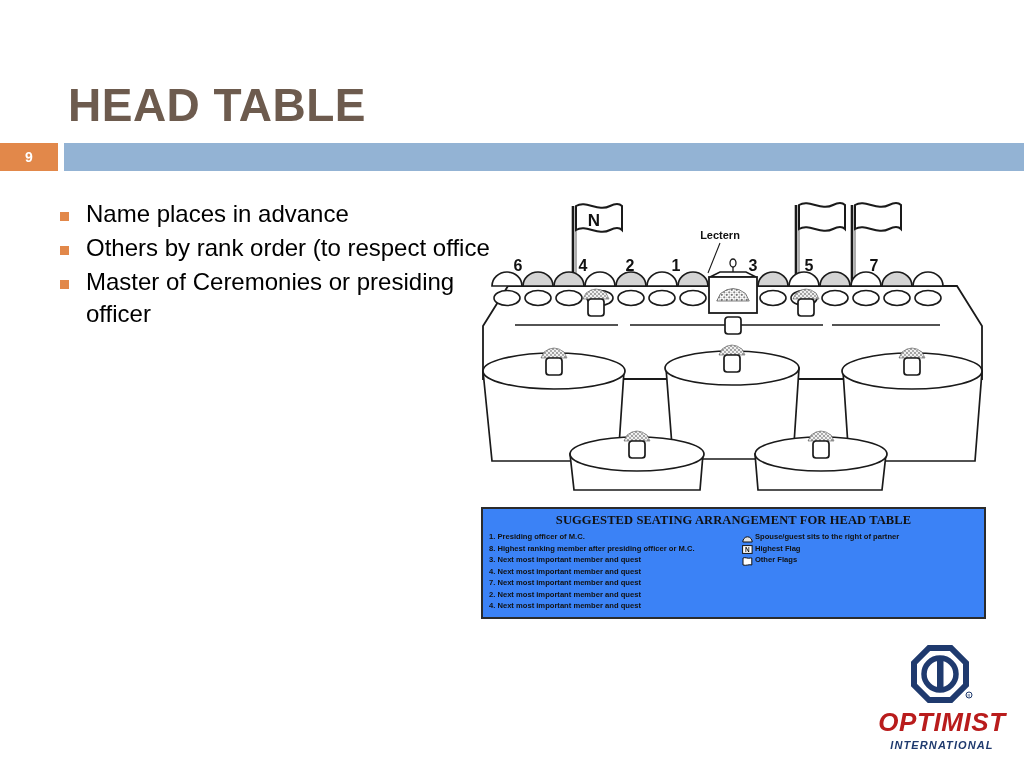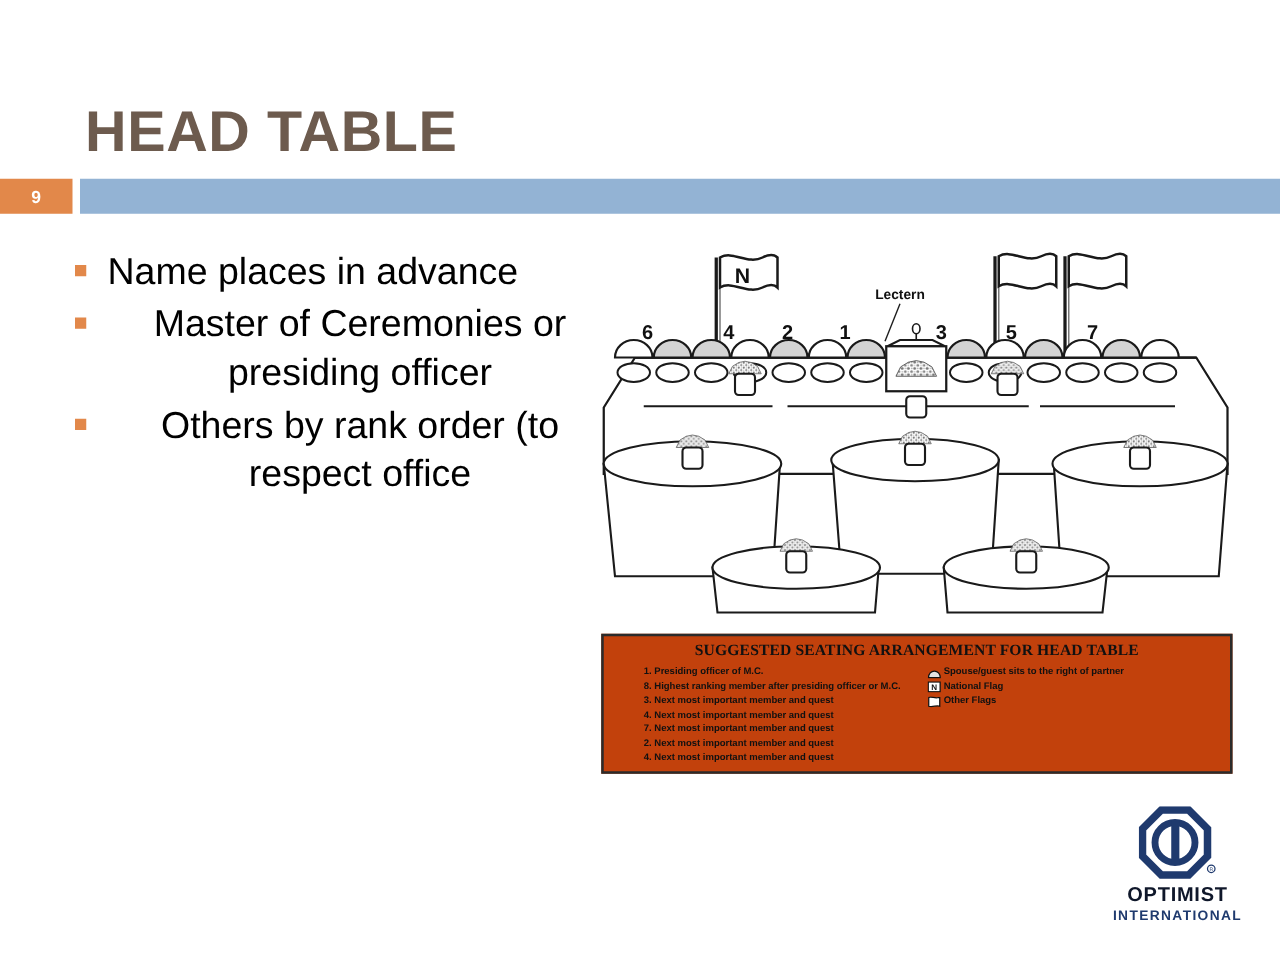--- a/index.html
+++ b/index.html
@@ -67,41 +67,40 @@
   }
   .bullet-marker {
     width: 9px;
     height: 9px;
     min-width: 9px;
     background: #e2884a;
     margin-top: 14px;
     margin-right: 17px;
   }
   .bullet-text {
-    font-size: 30px;
+    font-size: 24px;
     color: #000000;
     line-height: 1.3;
-    text-align: center;
   }
 
   
   #diagram {
     position: absolute;
     left: 470px;
     top: 193px;
     width: 525px;
     height: 300px;
   }
   #legend-box {
     position: absolute;
     left: 481px;
     top: 507px;
     width: 505px;
     height: 112px;
-    background: #c2410c;
+    background: #3b82f6;
     border: 2px solid #2b2b2b;
     box-sizing: border-box;
   }
   #legend-title {
     text-align: center;
     font-family: "Liberation Serif", serif;
     font-size: 12.5px;
     font-weight: bold;
     color: #111;
     margin-top: 4px;
@@ -118,21 +117,20 @@
   #legend-right {
     width: 240px;
     padding-left: 7px;
   }
   .legend-line {
     font-size: 7.6px;
     font-weight: bold;
     color: #111;
     line-height: 1.52;
     white-space: nowrap;
-    margin-left: 26px;
   }
   .legend-sym-row {
     display: flex;
     align-items: flex-end;
     font-size: 7.6px;
     font-weight: bold;
     color: #111;
     line-height: 1.52;
     white-space: nowrap;
   }
@@ -152,57 +150,59 @@
   
   #logo {
     position: absolute;
     left: 877px;
     top: 645px;
     width: 130px;
     height: 100px;
     text-align: center;
   }
   #logo-wordmark {
-    font-size: 16px;
-    font-weight: bold;
-    color: #0f172a;
+    font-size: 26px;
+    font-weight: bold;
+    color: #b91c1c;
     letter-spacing: 0.6px;
     margin-top: -2px;
+    font-style: italic;
   }
   #logo-subwordmark {
     font-size: 11px;
     font-weight: bold;
     color: #1f3a6e;
     letter-spacing: 1.1px;
     margin-top: 1px;
+    font-style: italic;
   }
 </style>
 </head>
 <body>
 
 <div id="slide-title">HEAD TABLE</div>
 
 <div id="page-number-badge">9</div>
 <div id="divider-bar"></div>
 
 <div id="bullet-list">
 
   <div class="bullet-row">
     <span class="bullet-marker"></span>
     <span class="bullet-text">Name places in advance</span>
   </div>
 
   <div class="bullet-row">
     <span class="bullet-marker"></span>
-    <span class="bullet-text">Master of Ceremonies or presiding officer</span>
+    <span class="bullet-text">Others by rank order (to respect office</span>
   </div>
 
   <div class="bullet-row">
     <span class="bullet-marker"></span>
-    <span class="bullet-text">Others by rank order (to respect office</span>
+    <span class="bullet-text">Master of Ceremonies or presiding officer</span>
   </div>
 
 </div>
 
 <div id="diagram">
   <svg width="525" height="300" viewBox="0 0 525 300">
     <defs>
       <pattern id="flowerTex" width="4" height="4" patternUnits="userSpaceOnUse">
         <rect width="4" height="4" fill="#ffffff"></rect>
         <circle cx="1" cy="1" r="0.9" fill="#888"></circle>
@@ -423,21 +423,21 @@
           <path d="M 0.8,7 a 4.7,5.2 0 0 1 9.4,0 Z" fill="#e3e3e3" stroke="#111" stroke-width="1"></path>
         </svg>
         <span>Spouse/guest sits to the right of partner</span>
       </div>
 
       <div class="legend-sym-row">
         <svg width="11" height="9" viewBox="0 0 11 9">
           <rect x="0.6" y="0.6" width="9.5" height="7.8" fill="#fff" stroke="#111" stroke-width="1"></rect>
           <text x="5.3" y="7" font-family="'Liberation Sans', sans-serif" font-size="6.5" font-weight="bold" fill="#111" text-anchor="middle">N</text>
         </svg>
-        <span>National Flag</span>
+        <span>Highest Flag</span>
       </div>
 
       <div class="legend-sym-row">
         <svg width="11" height="9" viewBox="0 0 11 9">
           <path d="M1,1 C3,-0.2 6,2 8.6,1 L9.8,1 L9.8,8 C7.5,7 4,9 1,8 Z" fill="#fff" stroke="#111" stroke-width="1"></path>
         </svg>
         <span>Other Flags</span>
       </div>
 
     </div>

